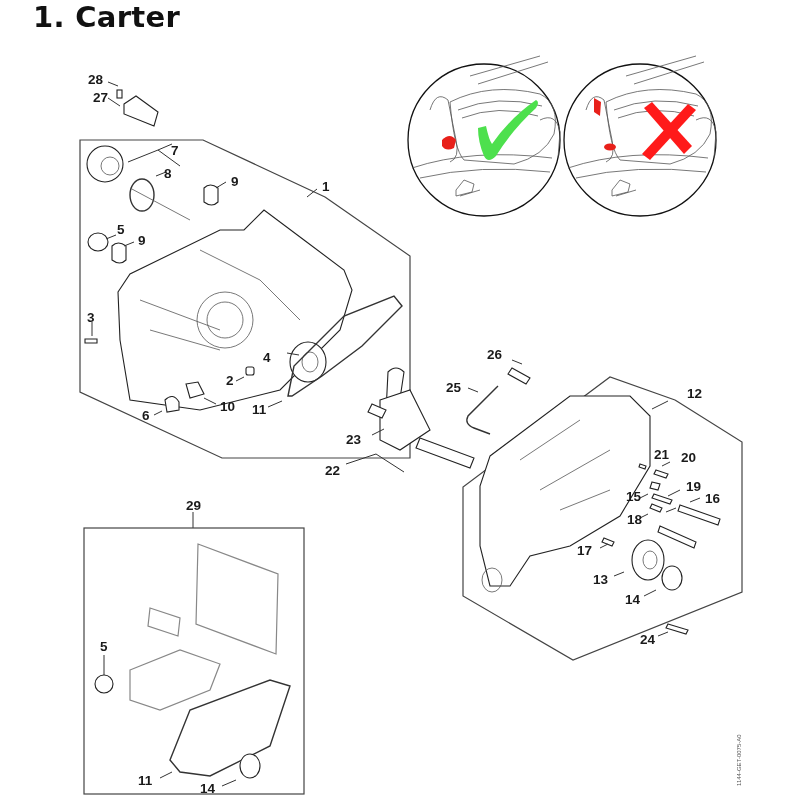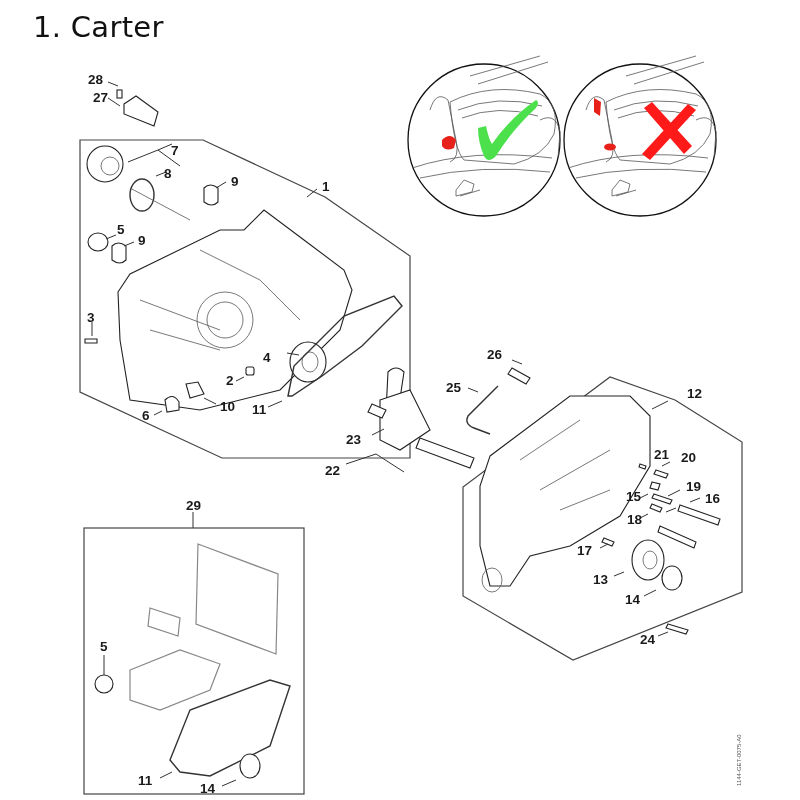--- a/index.html
+++ b/index.html
@@ -1,18 +1,18 @@
 <!DOCTYPE html>
 <html><head>
 <meta charset="utf-8">
 <style>
   html, body { margin:0; padding:0; background:#ffffff; }
   body { width:800px; height:800px; position:relative; overflow:hidden;
          font-family:"DejaVu Sans", sans-serif; }
-  #title { position:absolute; left:33px; top:10px; font-size:29px; font-weight:normal;
+  #title { position:absolute; left:33px; top:0; font-size:29px; font-weight:bold;
            color:#111; font-family:"DejaVu Sans", sans-serif; letter-spacing:0.3px; }
   #diagram { position:absolute; left:0; top:0; }
   .callout { font-family:"Liberation Sans", sans-serif; font-size:13.5px; font-weight:bold;
              fill:#1a1a1a; }
   .leader { stroke:#333; stroke-width:1; fill:none; }
   .frame { stroke:#444; stroke-width:1.2; fill:none; }
   .part { stroke:#222; stroke-width:1.1; fill:#fff; }
   .part-light { stroke:#555; stroke-width:0.8; fill:none; }
   .gasket { stroke:#333; stroke-width:1.4; fill:none; }
   .gasket-grey { stroke:#888; stroke-width:1.2; fill:none; }

